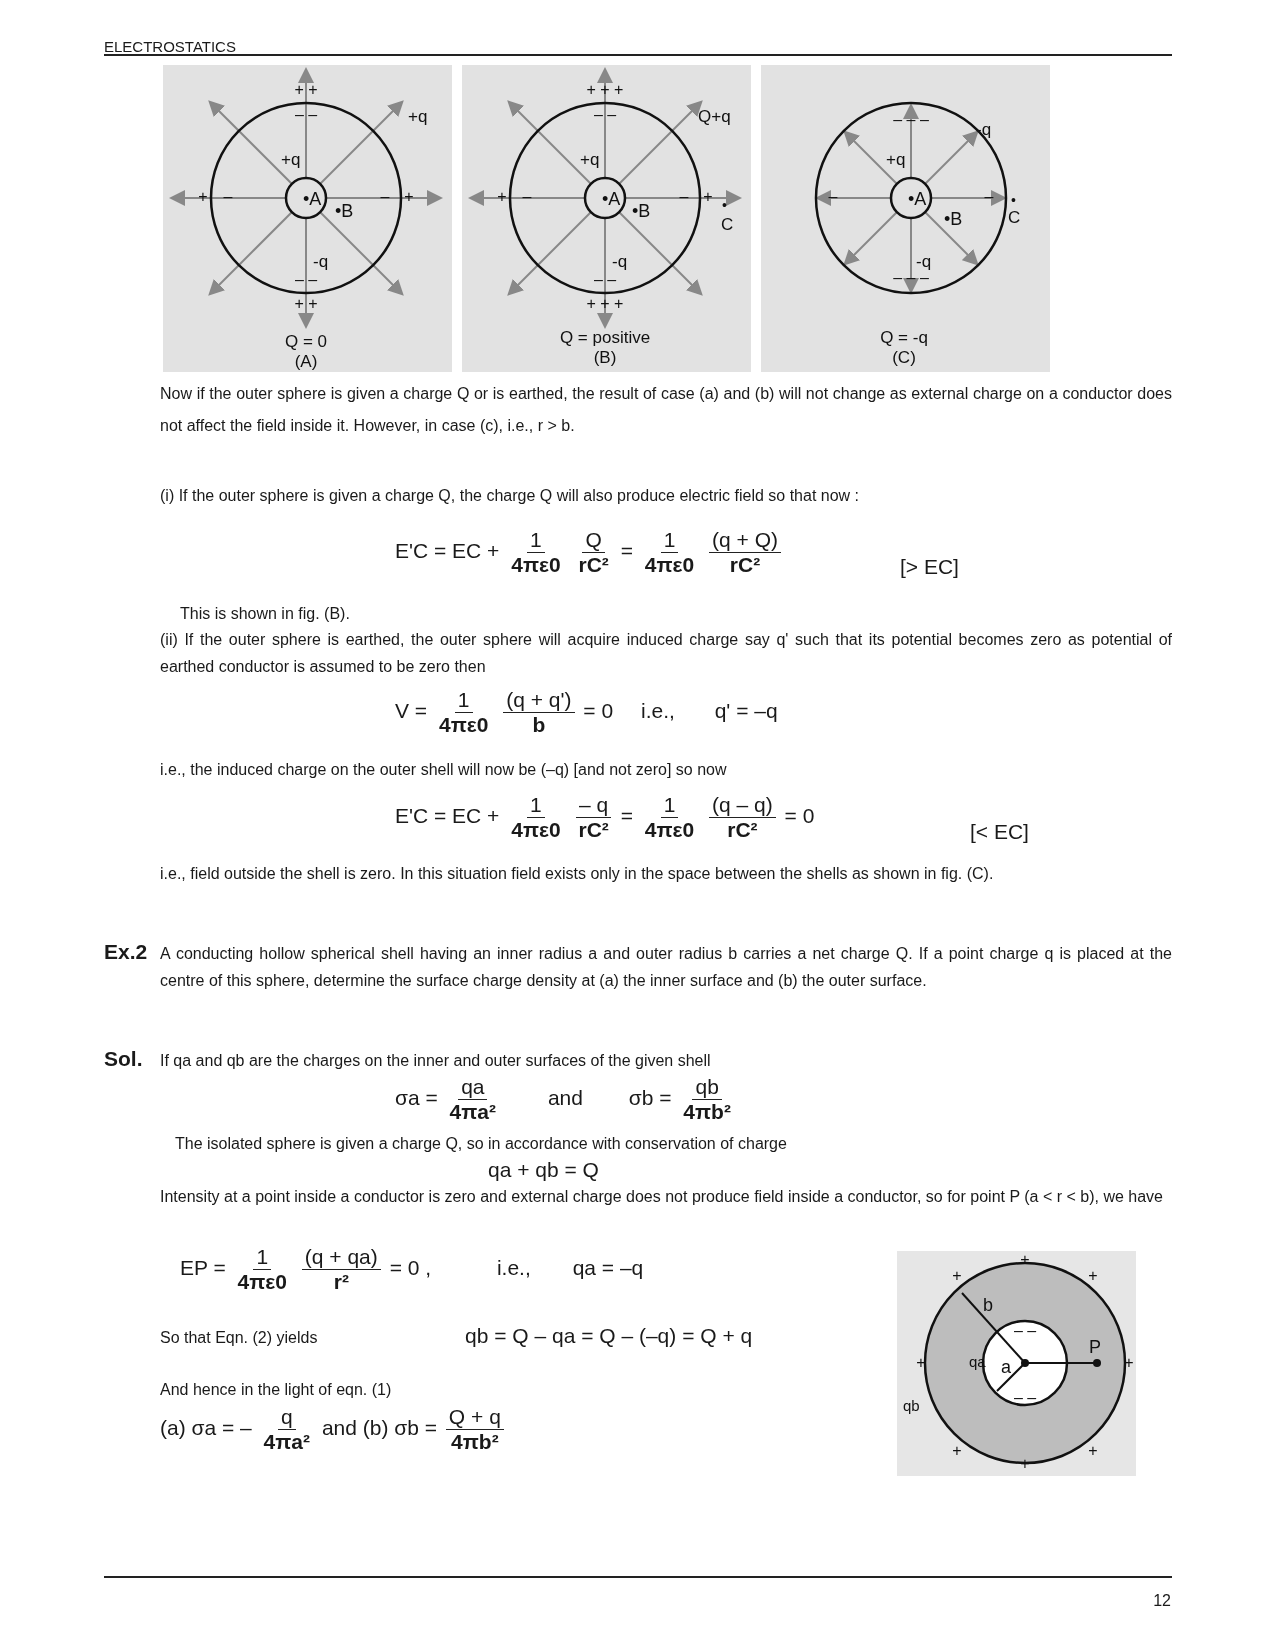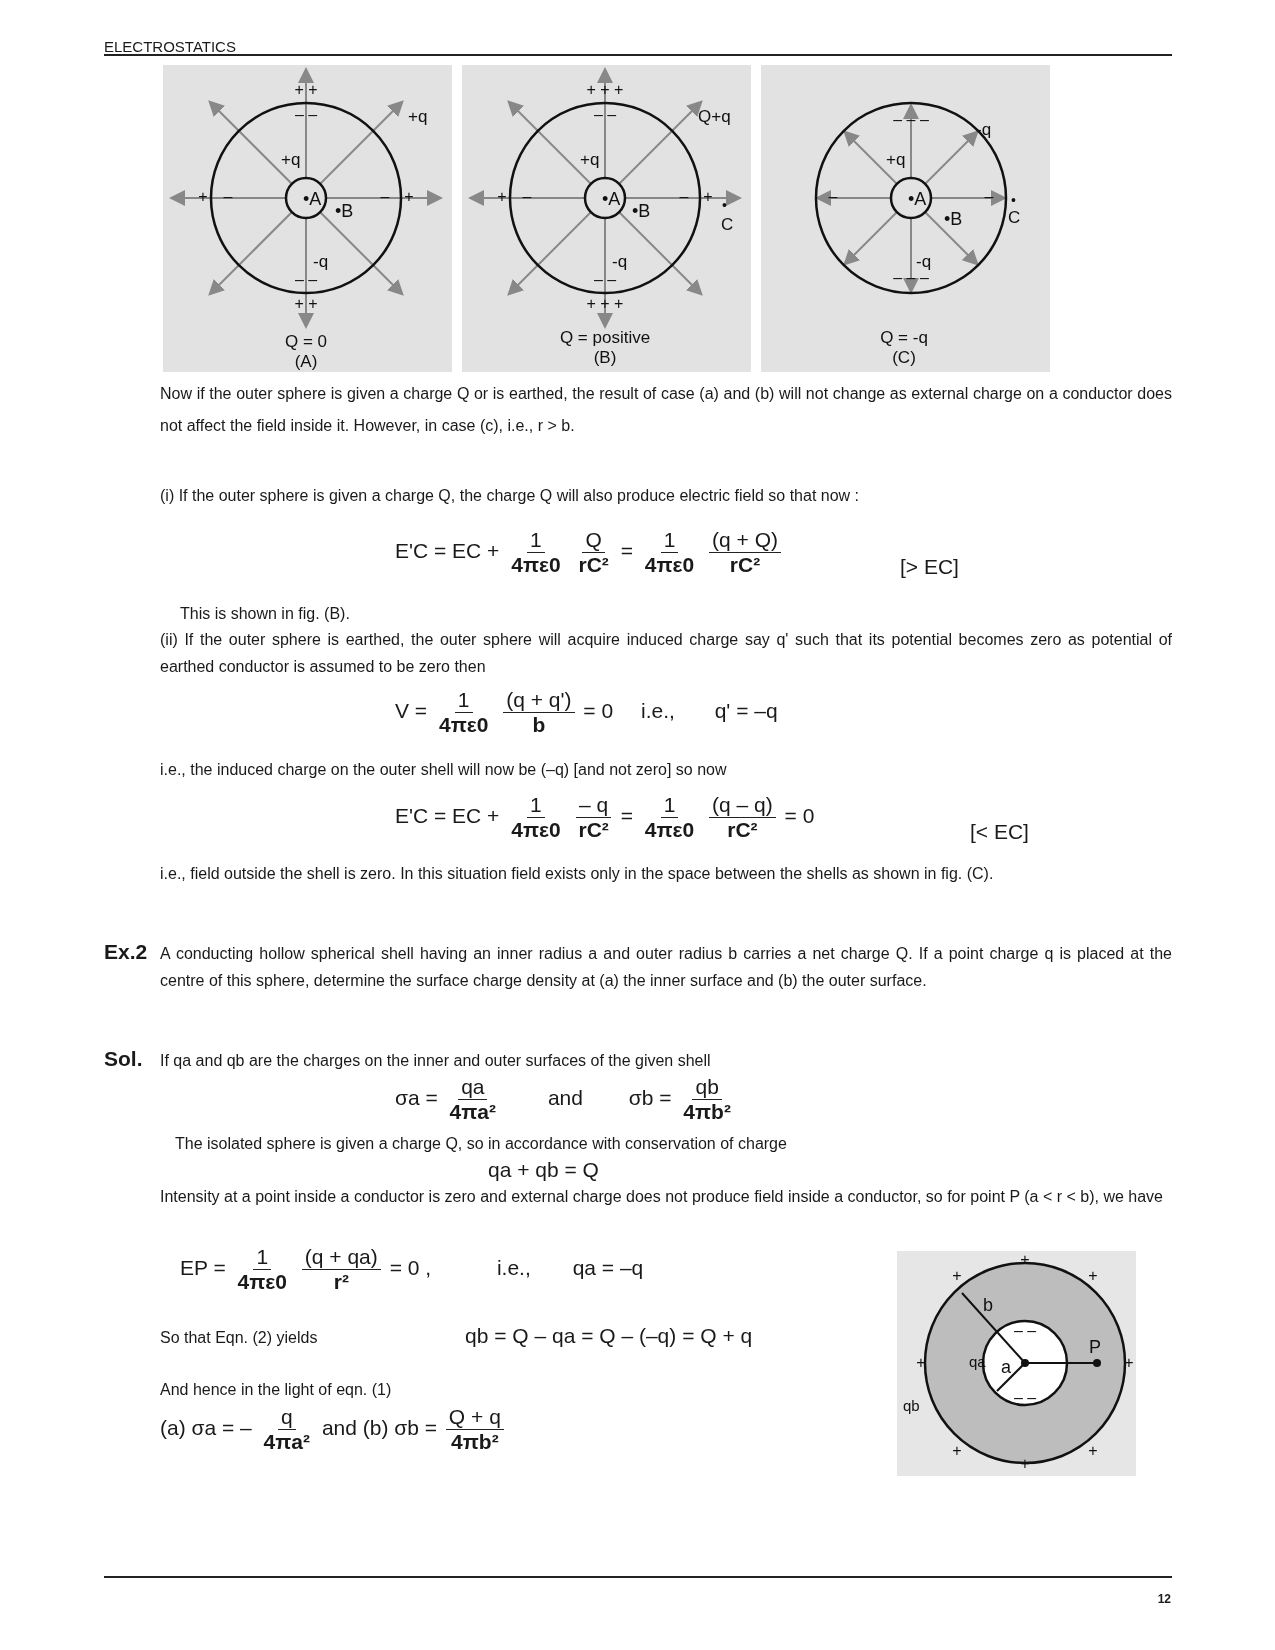--- a/index.html
+++ b/index.html
@@ -7,21 +7,21 @@
   .header{position:absolute;left:104px;top:38px;font-weight:normal;font-size:15px;}
   .hr{position:absolute;left:104px;width:1068px;height:2px;background:#222;}
   .fig{position:absolute;background:#e2e2e2;}
   .fig svg{display:block;}
   .txt{position:absolute;font-size:16px;line-height:27px;}
   .eq{position:absolute;font-size:21px;}
   .frac{display:inline-flex;flex-direction:column;align-items:center;vertical-align:middle;margin:0 3px;}
   .frac .n{border-bottom:1.5px solid #222;padding:0 3px;line-height:24px;}
   .frac .d{line-height:24px;padding:0 3px;font-weight:bold;}
   .lbl{font-weight:bold;position:absolute;font-size:21px;}
-  .pgnum{position:absolute;right:104px;top:1592px;font-weight:bold;font-size:12px;}
+  .pgnum{position:absolute;right:104px;top:1592px;font-weight:normal;font-size:16px;}
 </style>
 </head>
 <body>
 
 <div class="header">ELECTROSTATICS</div>
 <div class="hr" style="top:54px"></div>
 
 <div class="fig" style="left:163px;top:65px;width:289px;height:307px;">
   <svg width="289" height="307">
     <defs>

